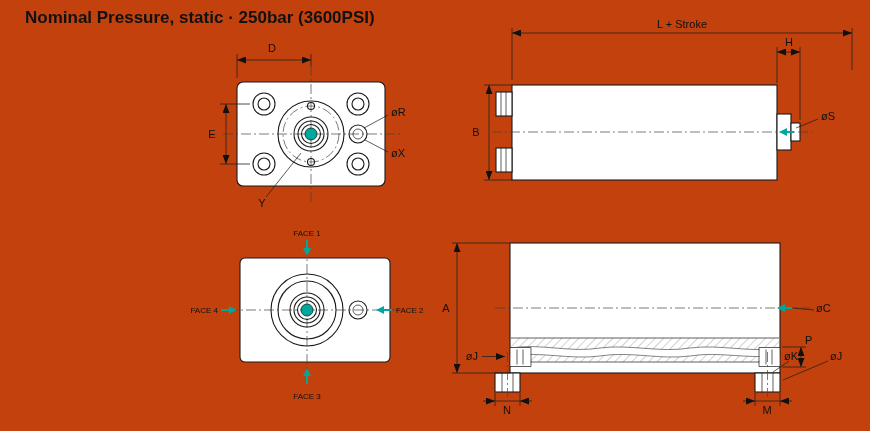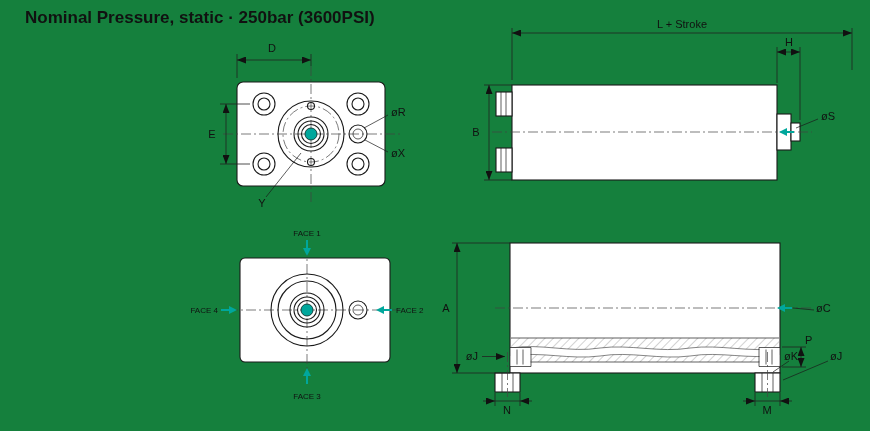--- a/index.html
+++ b/index.html
@@ -1,16 +1,16 @@
 <!DOCTYPE html>
 <html style="--teal: #00A79C; --orange: #D8943C; --ink: #1A1A1A;"><head>
 <meta charset="utf-8">
 <style>
   html,body{margin:0;padding:0;background:#fff;}
-  .page{position:relative;width:870px;height:431px;background:#15803d;overflow:hidden;
+  .page{position:relative;width:870px;height:431px;background:#c2410c;overflow:hidden;
         font-family:"Liberation Sans",sans-serif;}
   .title{position:absolute;left:25px;top:8px;font-size:17px;font-weight:700;color:#111;}
   svg{position:absolute;left:0;top:0;}
   .ln{stroke:var(--ink,#1a1a1a);stroke-width:1.1;fill:none;}
   .lnf{stroke:var(--ink,#1a1a1a);stroke-width:1.1;fill:#fff;}
   .thin{stroke:var(--ink,#1a1a1a);stroke-width:.7;fill:none;}
   .ctr{stroke:#444;stroke-width:.7;fill:none;stroke-dasharray:10 3 2 3;}
   .dim{stroke:#222;stroke-width:.8;fill:none;}
   .lbl{font-size:11px;fill:#111;}
   .sm{font-size:8px;fill:#111;}

